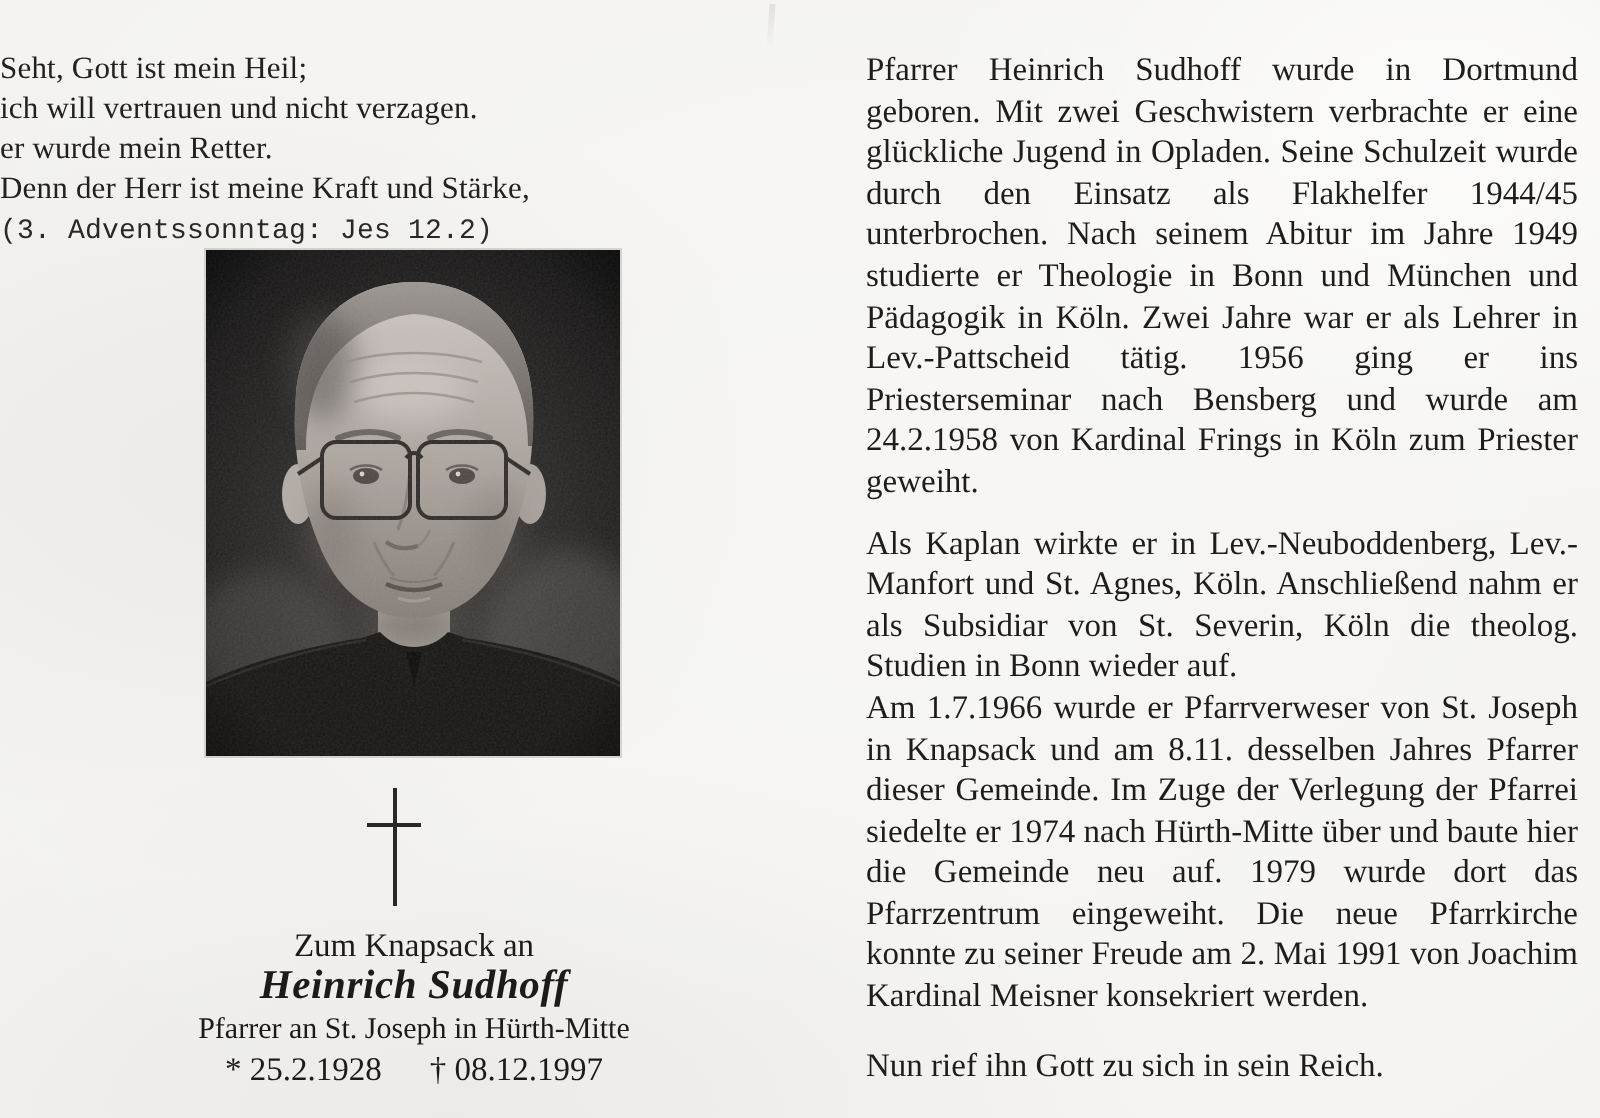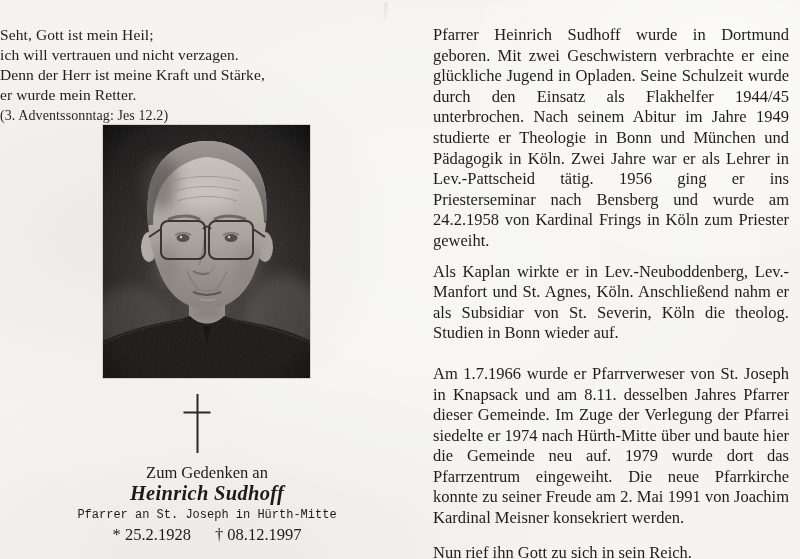--- a/index.html
+++ b/index.html
@@ -21,61 +21,61 @@
     background:linear-gradient(#e2e0db, rgba(226,224,219,0));
     transform:rotate(4deg);
   }
   
   .left-panel{position:absolute;left:0;top:0;width:414px;height:559px;}
   .quote{
     position:absolute;top:25px;left:0;width:414px;
     text-align:left;font-size:15.5px;line-height:20px;
     letter-spacing:0.1px;color:#23211f;
   }
-  .quote .qsource{font-size:14px;margin-top:1px;color:#2a2826;}
+  .quote .qsource{font-size:14px;margin-top:1px;color:#2a2826;font-family:Liberation Mono, monospace;}
   .photo{
     position:absolute;left:103px;top:125px;width:207px;height:253px;
     margin:0;padding:0;line-height:0;
     box-shadow:0 0 0 1px rgba(120,115,110,0.25);
   }
   .cross{position:absolute;left:182px;top:393px;width:30px;height:62px;}
   .memorial{
     position:absolute;top:463px;left:0;width:414px;
     text-align:center;color:#1d1b19;
   }
   .memorial .intro{font-size:16.5px;line-height:19px;}
   .memorial .name{font-size:20.5px;font-weight:bold;line-height:23px;letter-spacing:0.3px;font-style:italic;}
-  .memorial .role{font-size:12px;line-height:20px;font-family:Liberation Mono, monospace;}
+  .memorial .role{font-size:15px;line-height:20px;}
   .memorial .dates{font-size:16.5px;line-height:20px;}
   .memorial .dates .birth{margin-right:24px;}
   
   .right-panel{
     position:absolute;left:433px;top:25px;width:356px;
     font-size:16.5px;line-height:20.6px;
     text-align:justify;color:#1f1d1b;
   }
   .right-panel p{margin:0;padding:0;hyphens:auto;-webkit-hyphens:auto;}
   .right-panel p.p1{margin-bottom:10px;}
-  .right-panel p.p2{margin-bottom:20px;}
+  .right-panel p.p2{}
   .right-panel p.p3{margin-bottom:14px;}
   .right-panel p.p4{text-align:left;}
 </style>
 </head>
 <body>
 
 <div class="card">
   <div class="crease"></div>
 
   <div class="left-panel">
 
     <div class="quote">
       <div>Seht, Gott ist mein Heil;</div>
       <div>ich will vertrauen und nicht verzagen.</div>
+      <div>er wurde mein Retter.</div>
       <div>Denn der Herr ist meine Kraft und Stärke,</div>
-      <div>er wurde mein Retter.</div>
       <div class="qsource">(3. Adventssonntag: Jes 12.2)</div>
     </div>
 
     <figure class="photo">
       <svg width="207" height="253" viewBox="0 0 207 253" xmlns="http://www.w3.org/2000/svg">
         <defs>
           <radialGradient id="pbg" cx="50%" cy="62%" r="78%">
             <stop offset="0%" stop-color="#4a4644"></stop>
             <stop offset="45%" stop-color="#2a2827"></stop>
             <stop offset="100%" stop-color="#0f0e0e"></stop>
@@ -167,21 +167,21 @@
     </figure>
 
     <div class="cross">
       <svg width="30" height="62" viewBox="0 0 30 62" xmlns="http://www.w3.org/2000/svg">
         <line x1="15.5" y1="1" x2="15.5" y2="60" stroke="#2a2826" stroke-width="2"></line>
         <line x1="1.5" y1="19.5" x2="28.5" y2="19.5" stroke="#2a2826" stroke-width="2"></line>
       </svg>
     </div>
 
     <div class="memorial">
-      <div class="intro">Zum Gedenken an</div>
+      <div class="intro">Zum Knapsack an</div>
       <div class="name">Heinrich Sudhoff</div>
       <div class="role">Pfarrer an St. Joseph in Hürth-Mitte</div>
       <div class="dates">
         <span class="birth">* 25.2.1928</span><span class="death">† 08.12.1997</span>
       </div>
     </div>
   </div>
 
   <div class="right-panel">
     <p class="p1" lang="de">Pfarrer Heinrich Sudhoff wurde in Dortmund geboren. Mit zwei Geschwistern verbrachte er eine glückliche Jugend in Opladen. Seine Schulzeit wurde durch den Einsatz als Flakhelfer 1944/45 unterbrochen. Nach seinem Abitur im Jahre 1949 studierte er Theologie in Bonn und München und Pädagogik in Köln. Zwei Jahre war er als Lehrer in Lev.-Pattscheid tätig. 1956 ging er ins Priesterseminar nach Bensberg und wurde am 24.2.1958 von Kardinal Frings in Köln zum Priester geweiht.</p>

